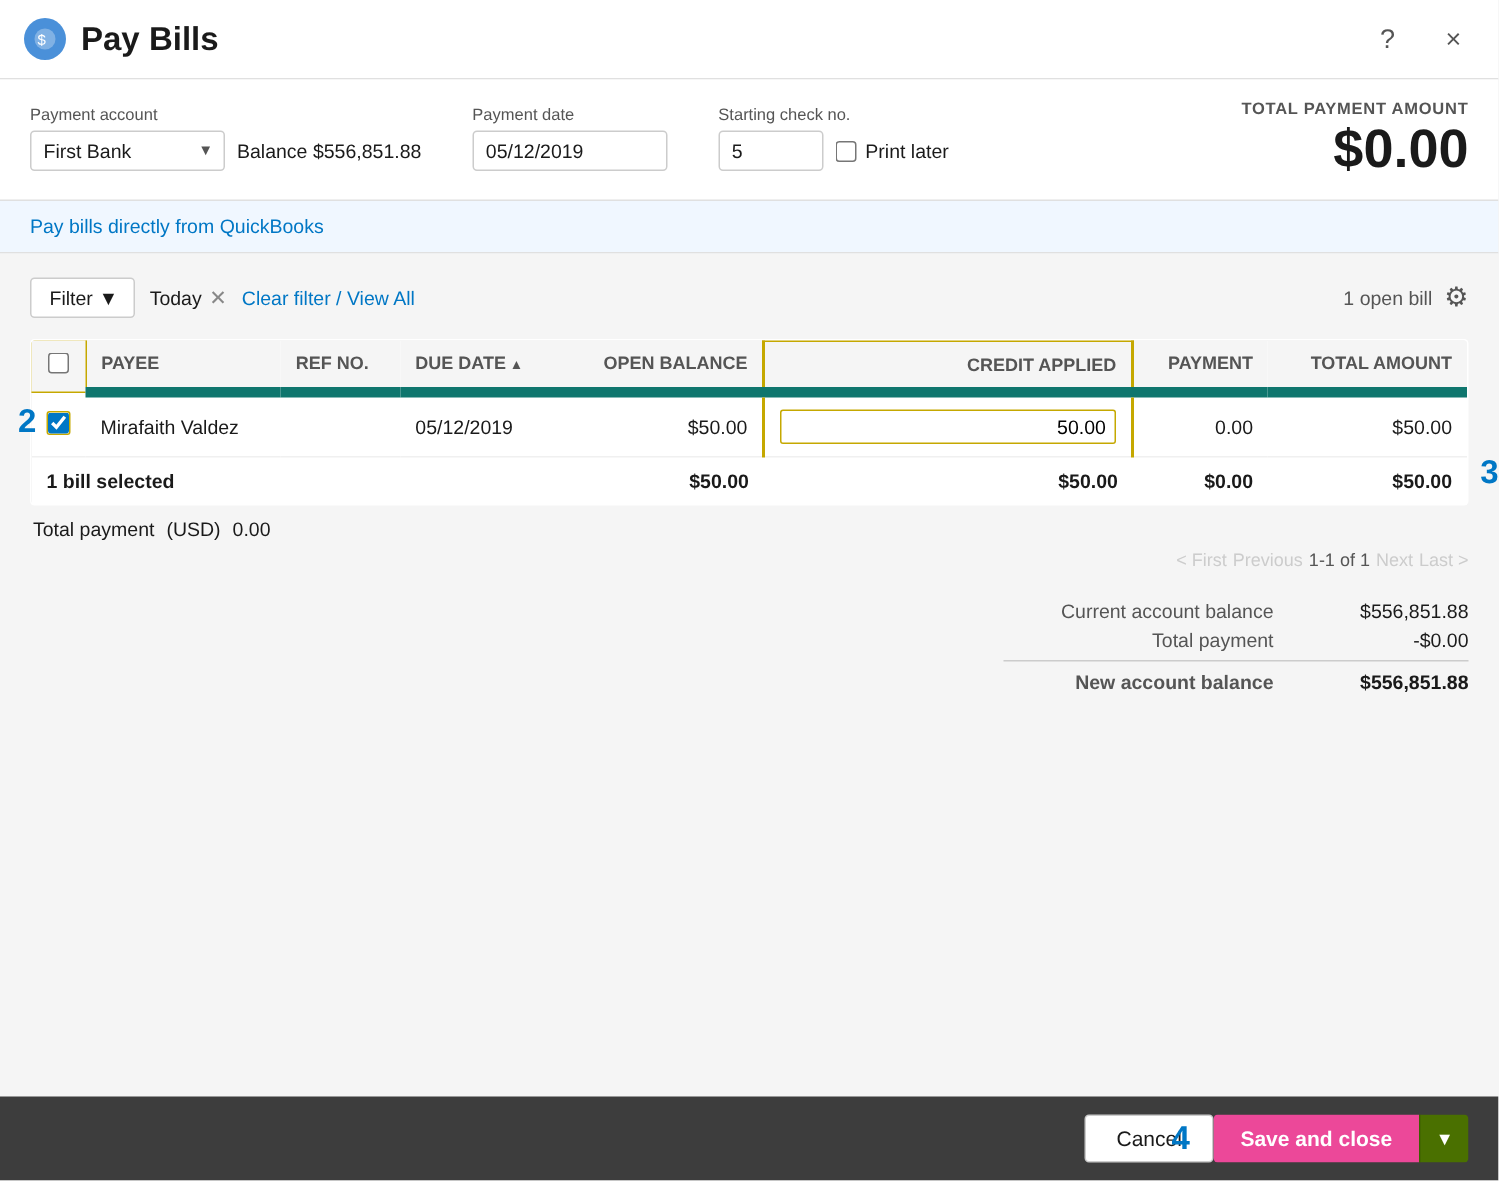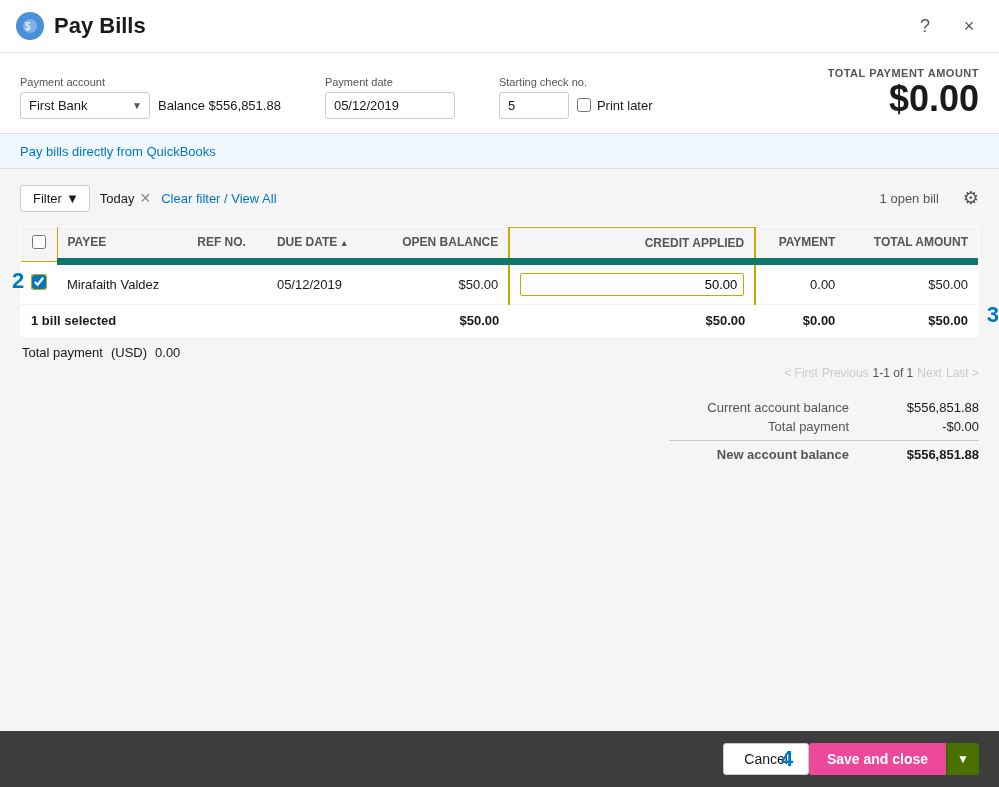--- a/index.html
+++ b/index.html
@@ -14,21 +14,21 @@
     .app-icon { width: 28px; height: 28px; border-radius: 50%; background: #4a90d9; display: flex; align-items: center; justify-content: center; }
     .app-icon svg { width: 16px; height: 16px; fill: white; }
     .app-title { font-size: 22px; font-weight: 600; color: #1a1a1a; }
     .header-actions { display: flex; gap: 16px; align-items: center; }
     .icon-btn { background: none; border: none; cursor: pointer; color: #555; display: flex; align-items: center; justify-content: center; width: 28px; height: 28px; border-radius: 50%; font-size: 18px; }
 
     
     .form-section {
       background: #fff; padding: 14px 20px 14px 20px; border-bottom: 1px solid #e0e0e0;
     }
-    .form-row { display: flex; align-items: flex-end; gap: 44px; }
+    .form-row { display: flex; align-items: center; gap: 34px; }
     .form-group { display: flex; flex-direction: column; gap: 4px; }
     .form-label { font-size: 11px; color: #555; font-weight: 500; }
     .form-control-wrap { display: flex; align-items: center; gap: 8px; }
     .select-wrap { position: relative; display: inline-flex; align-items: center; }
     .select-box {
       border: 1px solid #ccc; border-radius: 3px; padding: 5px 28px 5px 8px;
       font-size: 13px; background: #fff; appearance: none; cursor: pointer; min-width: 130px; color: #1a1a1a;
     }
     .select-arrow { position: absolute; right: 8px; pointer-events: none; color: #555; font-size: 10px; }
     .input-box {
@@ -54,21 +54,21 @@
 
     
     .filter-bar { display: flex; align-items: center; gap: 10px; margin-bottom: 14px; }
     .filter-btn {
       border: 1px solid #ccc; border-radius: 3px; padding: 5px 10px 5px 12px;
       background: #fff; cursor: pointer; font-size: 13px; display: flex; align-items: center; gap: 4px; color: #1a1a1a;
     }
     .filter-chip { display: flex; align-items: center; gap: 5px; font-size: 13px; color: #1a1a1a; }
     .chip-close { cursor: pointer; color: #888; font-size: 14px; line-height: 1; }
     .clear-filter-link { color: #0077c5; font-size: 13px; cursor: pointer; text-decoration: none; }
-    .open-bill-count { margin-left: auto; font-size: 13px; color: #555; display: flex; align-items: center; gap: 24px; }
+    .open-bill-count { margin-left: auto; font-size: 13px; color: #555; display: flex; align-items: center; gap: 8px; }
     .gear-btn { background: none; border: none; cursor: pointer; color: #555; font-size: 18px; }
 
     
     .bill-table { width: 100%; border-collapse: collapse; background: #fff; border: 1px solid #e0e0e0; border-radius: 3px; overflow: hidden; }
     .bill-table th {
       background: #f5f5f5; border-bottom: 7px solid #0f766e; padding: 8px 10px;
       font-size: 12px; font-weight: 600; color: #555; text-align: left; white-space: nowrap;
     }
     .bill-table th.right { text-align: right; }
     .bill-table td { padding: 8px 10px; font-size: 13px; color: #1a1a1a; border-bottom: 1px solid #f0f0f0; }

